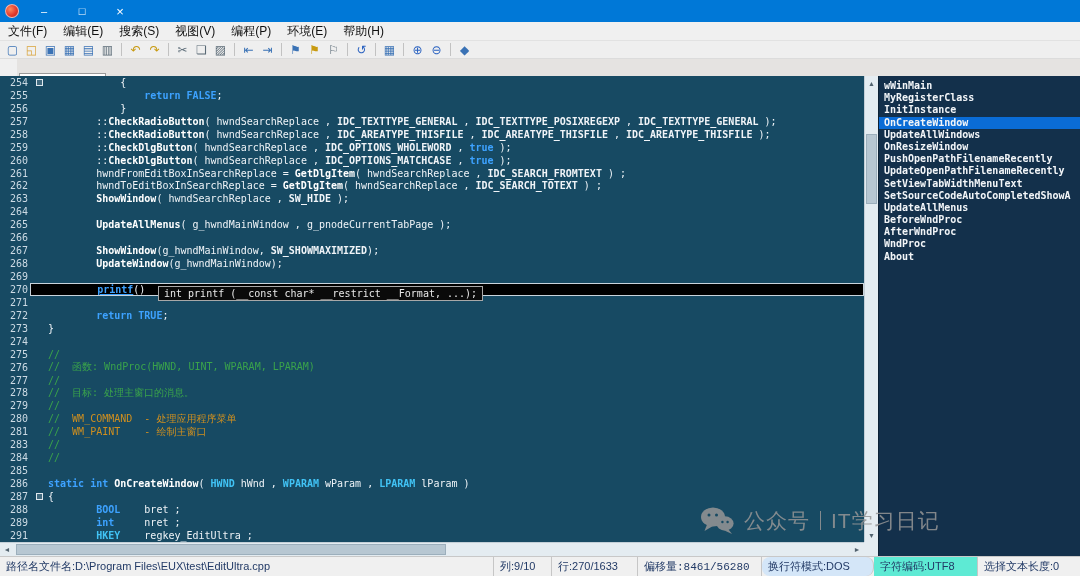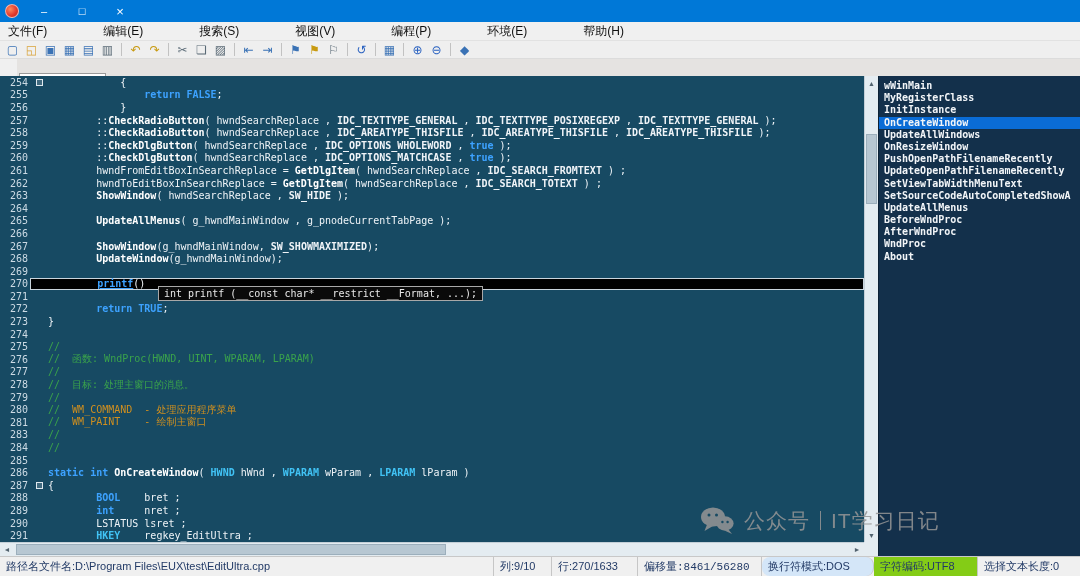--- a/index.html
+++ b/index.html
@@ -13,21 +13,21 @@
   .app-icon { width:14px; height:14px; border-radius:50%; margin:0 6px 0 5px; flex:0 0 auto;
               background: radial-gradient(circle at 35% 35%, #ff8a5c 0%, #e23b2e 55%, #b02418 100%);
               border:1px solid rgba(255,255,255,.6); }
   .title-text { flex:1 1 auto; white-space:nowrap; overflow:hidden; }
   .win-controls { display:flex; height:22px; }
   .win-btn { width:38px; height:22px; color:#fff; font-size:11px; display:flex; align-items:center; justify-content:center; }
   .win-btn span { line-height:1; }
 
   
   .menubar { position:absolute; top:22px; left:0; width:1080px; height:18px; background:#f0f0f0;
-             display:flex; align-items:center; font-size:12px; color:#111;gap:40px; }
+             display:flex; align-items:center; font-size:12px; color:#111; }
   .menu-item { padding:1px 8px; white-space:nowrap; }
 
   
   .toolbar { position:absolute; top:40px; left:0; width:1080px; height:19px; background:#efefef;
              border-top:1px solid #e2e2e2; border-bottom:1px solid #dcdcdc;
              display:flex; align-items:center; padding-left:3px; }
   .tb-btn { width:19px; height:17px; display:flex; align-items:center; justify-content:center; }
   .tb-glyph { font-size:12px; line-height:1; }
   .tb-sep { width:1px; height:13px; background:#c2c2c2; margin:0 4px; }
 
@@ -92,21 +92,21 @@
   .statusbar { position:absolute; top:556px; left:0; width:1080px; height:20px; background:#f0f0f0;
                border-top:1px solid #c8c8c8; display:flex; align-items:stretch;
                font-size:11px; color:#223a66; }
   .seg { border-right:1px solid #c6c6c6; padding:0 6px; display:flex; align-items:center;
          white-space:nowrap; overflow:hidden; }
   .seg-path { width:494px; flex:0 0 auto; }
   .seg-col { width:58px; flex:0 0 auto; }
   .seg-line { width:86px; flex:0 0 auto; }
   .seg-off { width:124px; flex:0 0 auto;font-family:Liberation Mono, monospace; }
   .seg-eol { width:112px; flex:0 0 auto; background:#d4e6f8;border-radius:8px; }
-  .seg-enc { width:104px; flex:0 0 auto; background:#84cc16; }
+  .seg-enc { width:104px; flex:0 0 auto; background:#5eead4; }
   .seg-sel { flex:1 1 auto; border-right:none; }
 </style>
 </head>
 <body>
 
 <div class="titlebar">
   <span class="app-icon"></span>
   <span class="win-controls">
     <button class="win-btn">
         <span>–</span>
@@ -452,27 +452,20 @@
         <span class="line-body">
           <span class="fold-col"></span>
           <span class="code-text"><span class="c-pl">        </span><span class="c-kw">BOOL</span><span class="c-pl">    bret ;</span></span>
         </span>
       </div>
       <div class="code-row">
         <span class="gutter-num">289</span>
         <span class="line-body">
           <span class="fold-col"></span>
           <span class="code-text"><span class="c-pl">        </span><span class="c-kw">int</span><span class="c-pl">     nret ;</span></span>
-        </span>
-      </div>
-      <div class="code-row">
-        <span class="gutter-num">290</span>
-        <span class="line-body">
-          <span class="fold-col"></span>
-          <span class="code-text"><span class="c-pl">        LSTATUS lsret ;</span></span>
         </span>
       </div>
       <div class="code-row">
         <span class="gutter-num">291</span>
         <span class="line-body">
           <span class="fold-col"></span>
           <span class="code-text"><span class="c-pl">        </span><span class="c-ty">HKEY</span><span class="c-pl">    regkey_EditUltra ;</span></span>
         </span>
       </div>
     </div>

